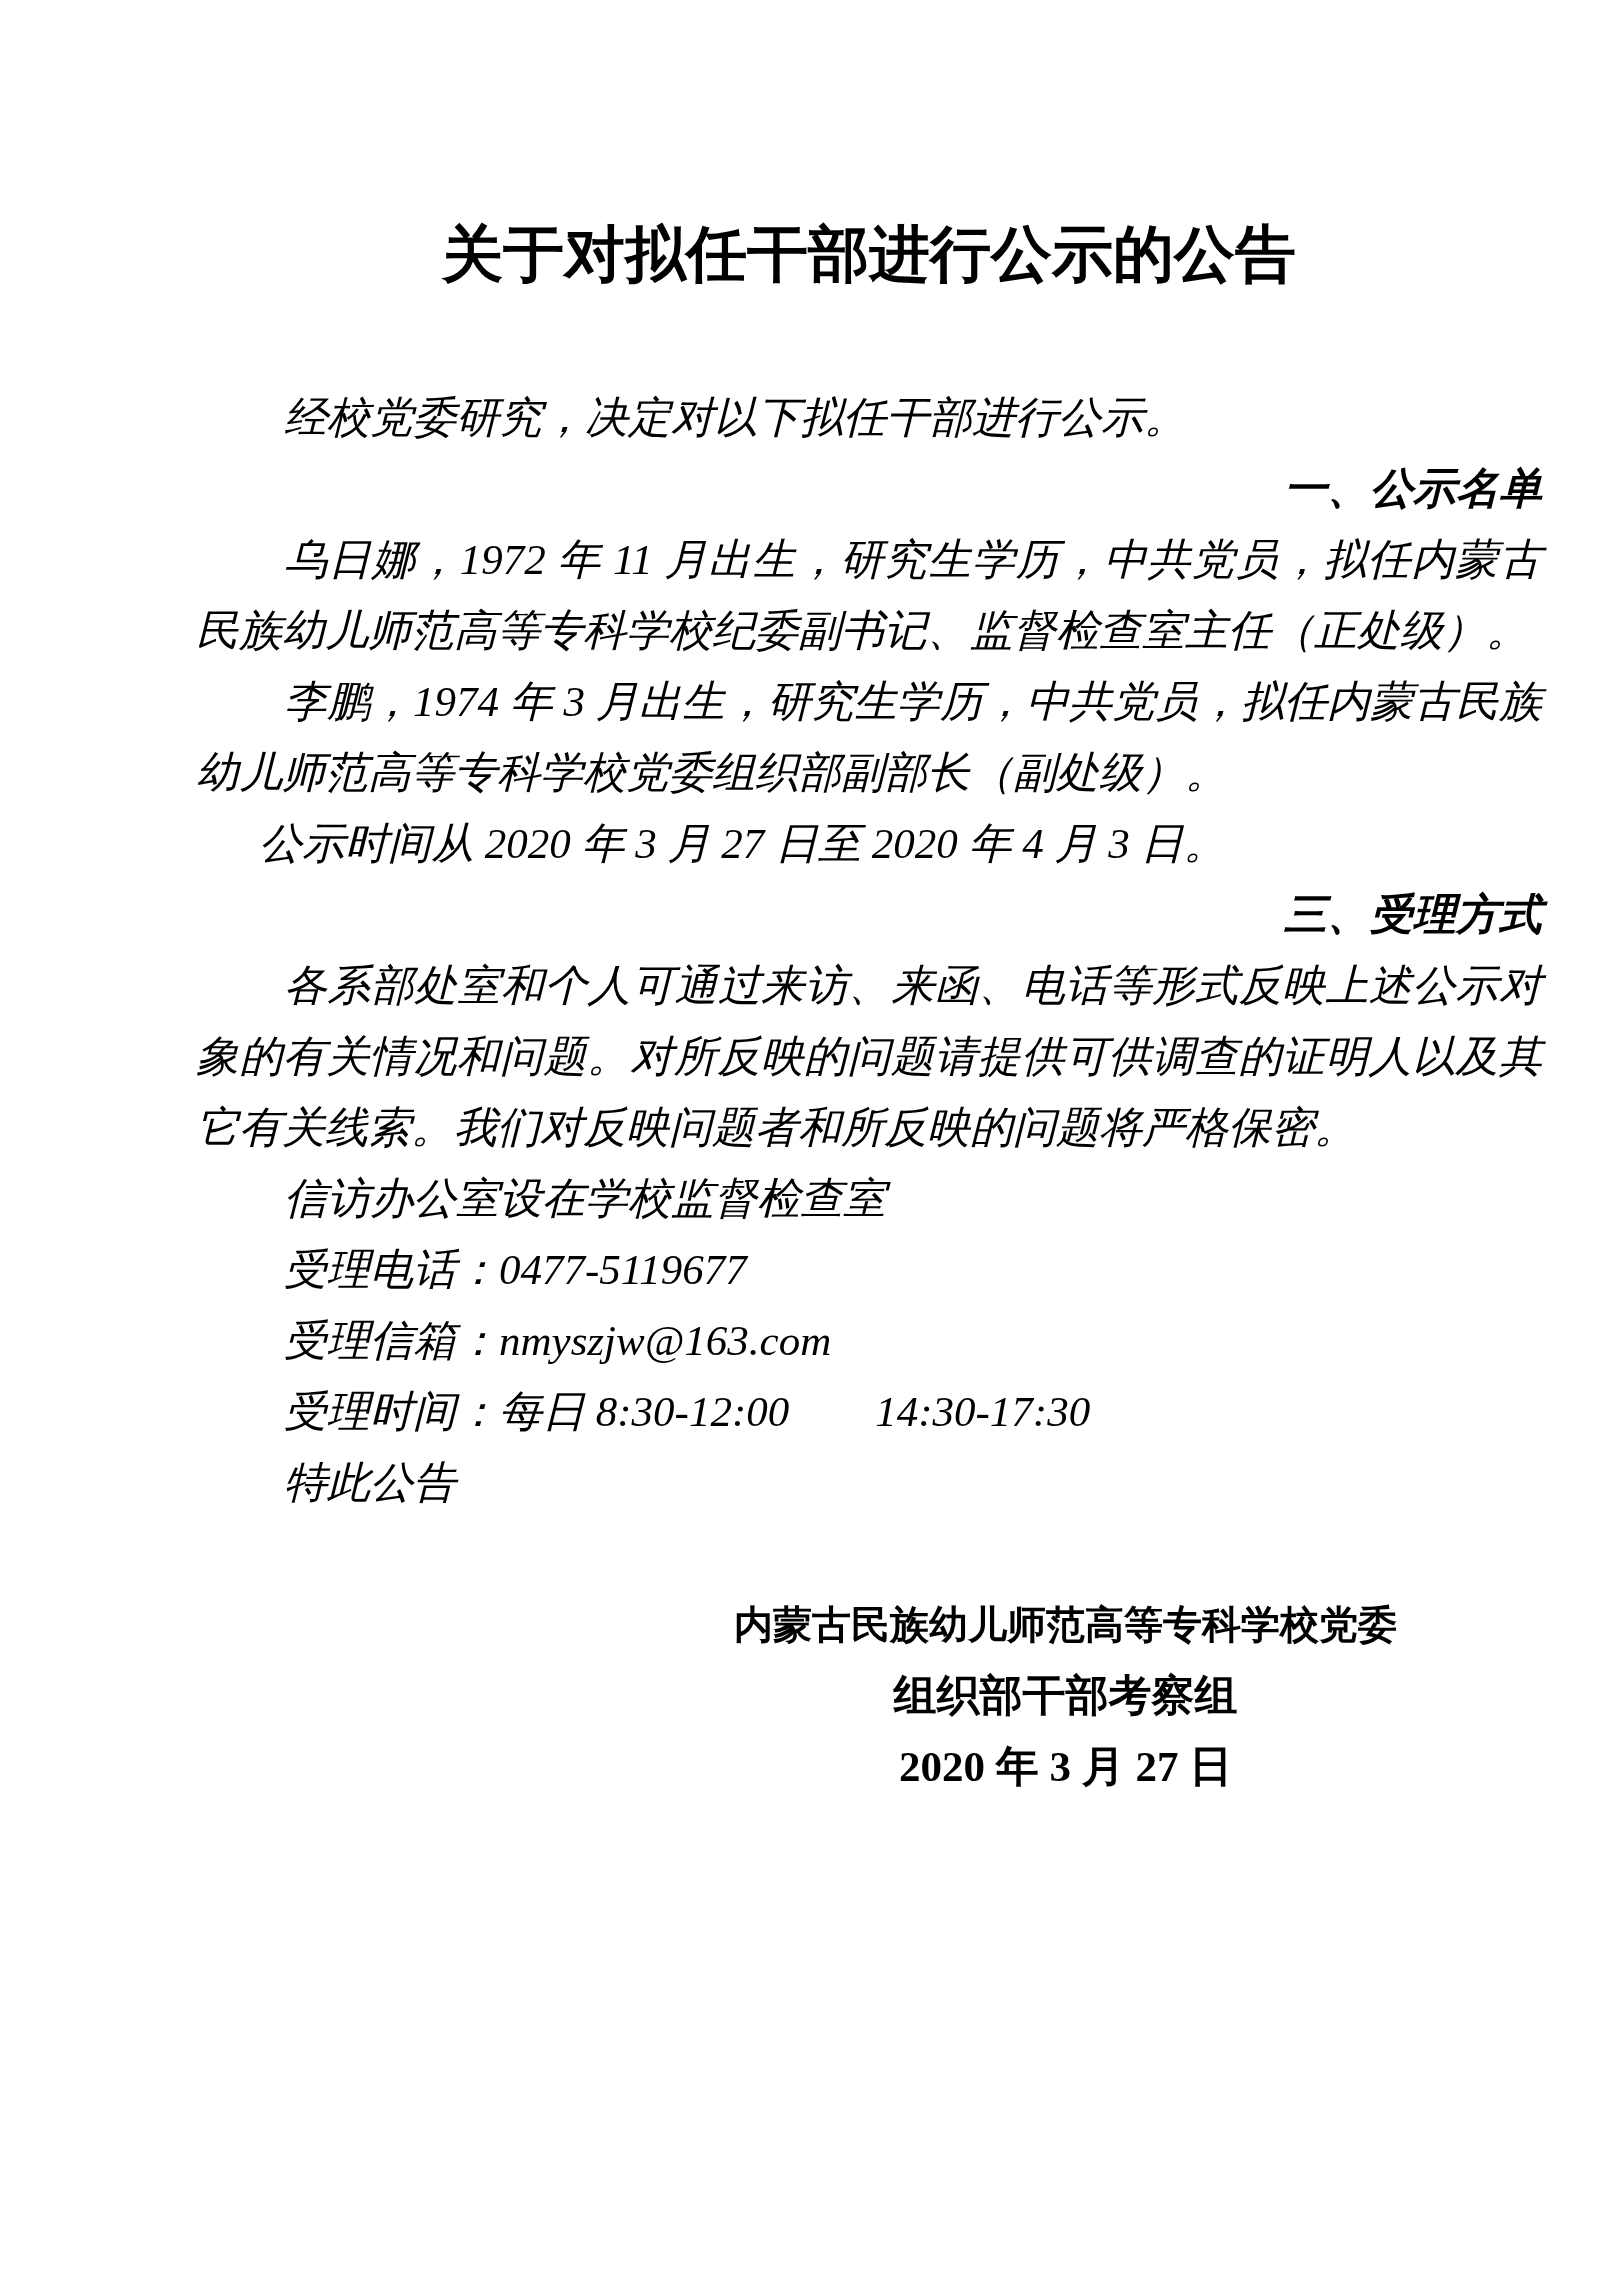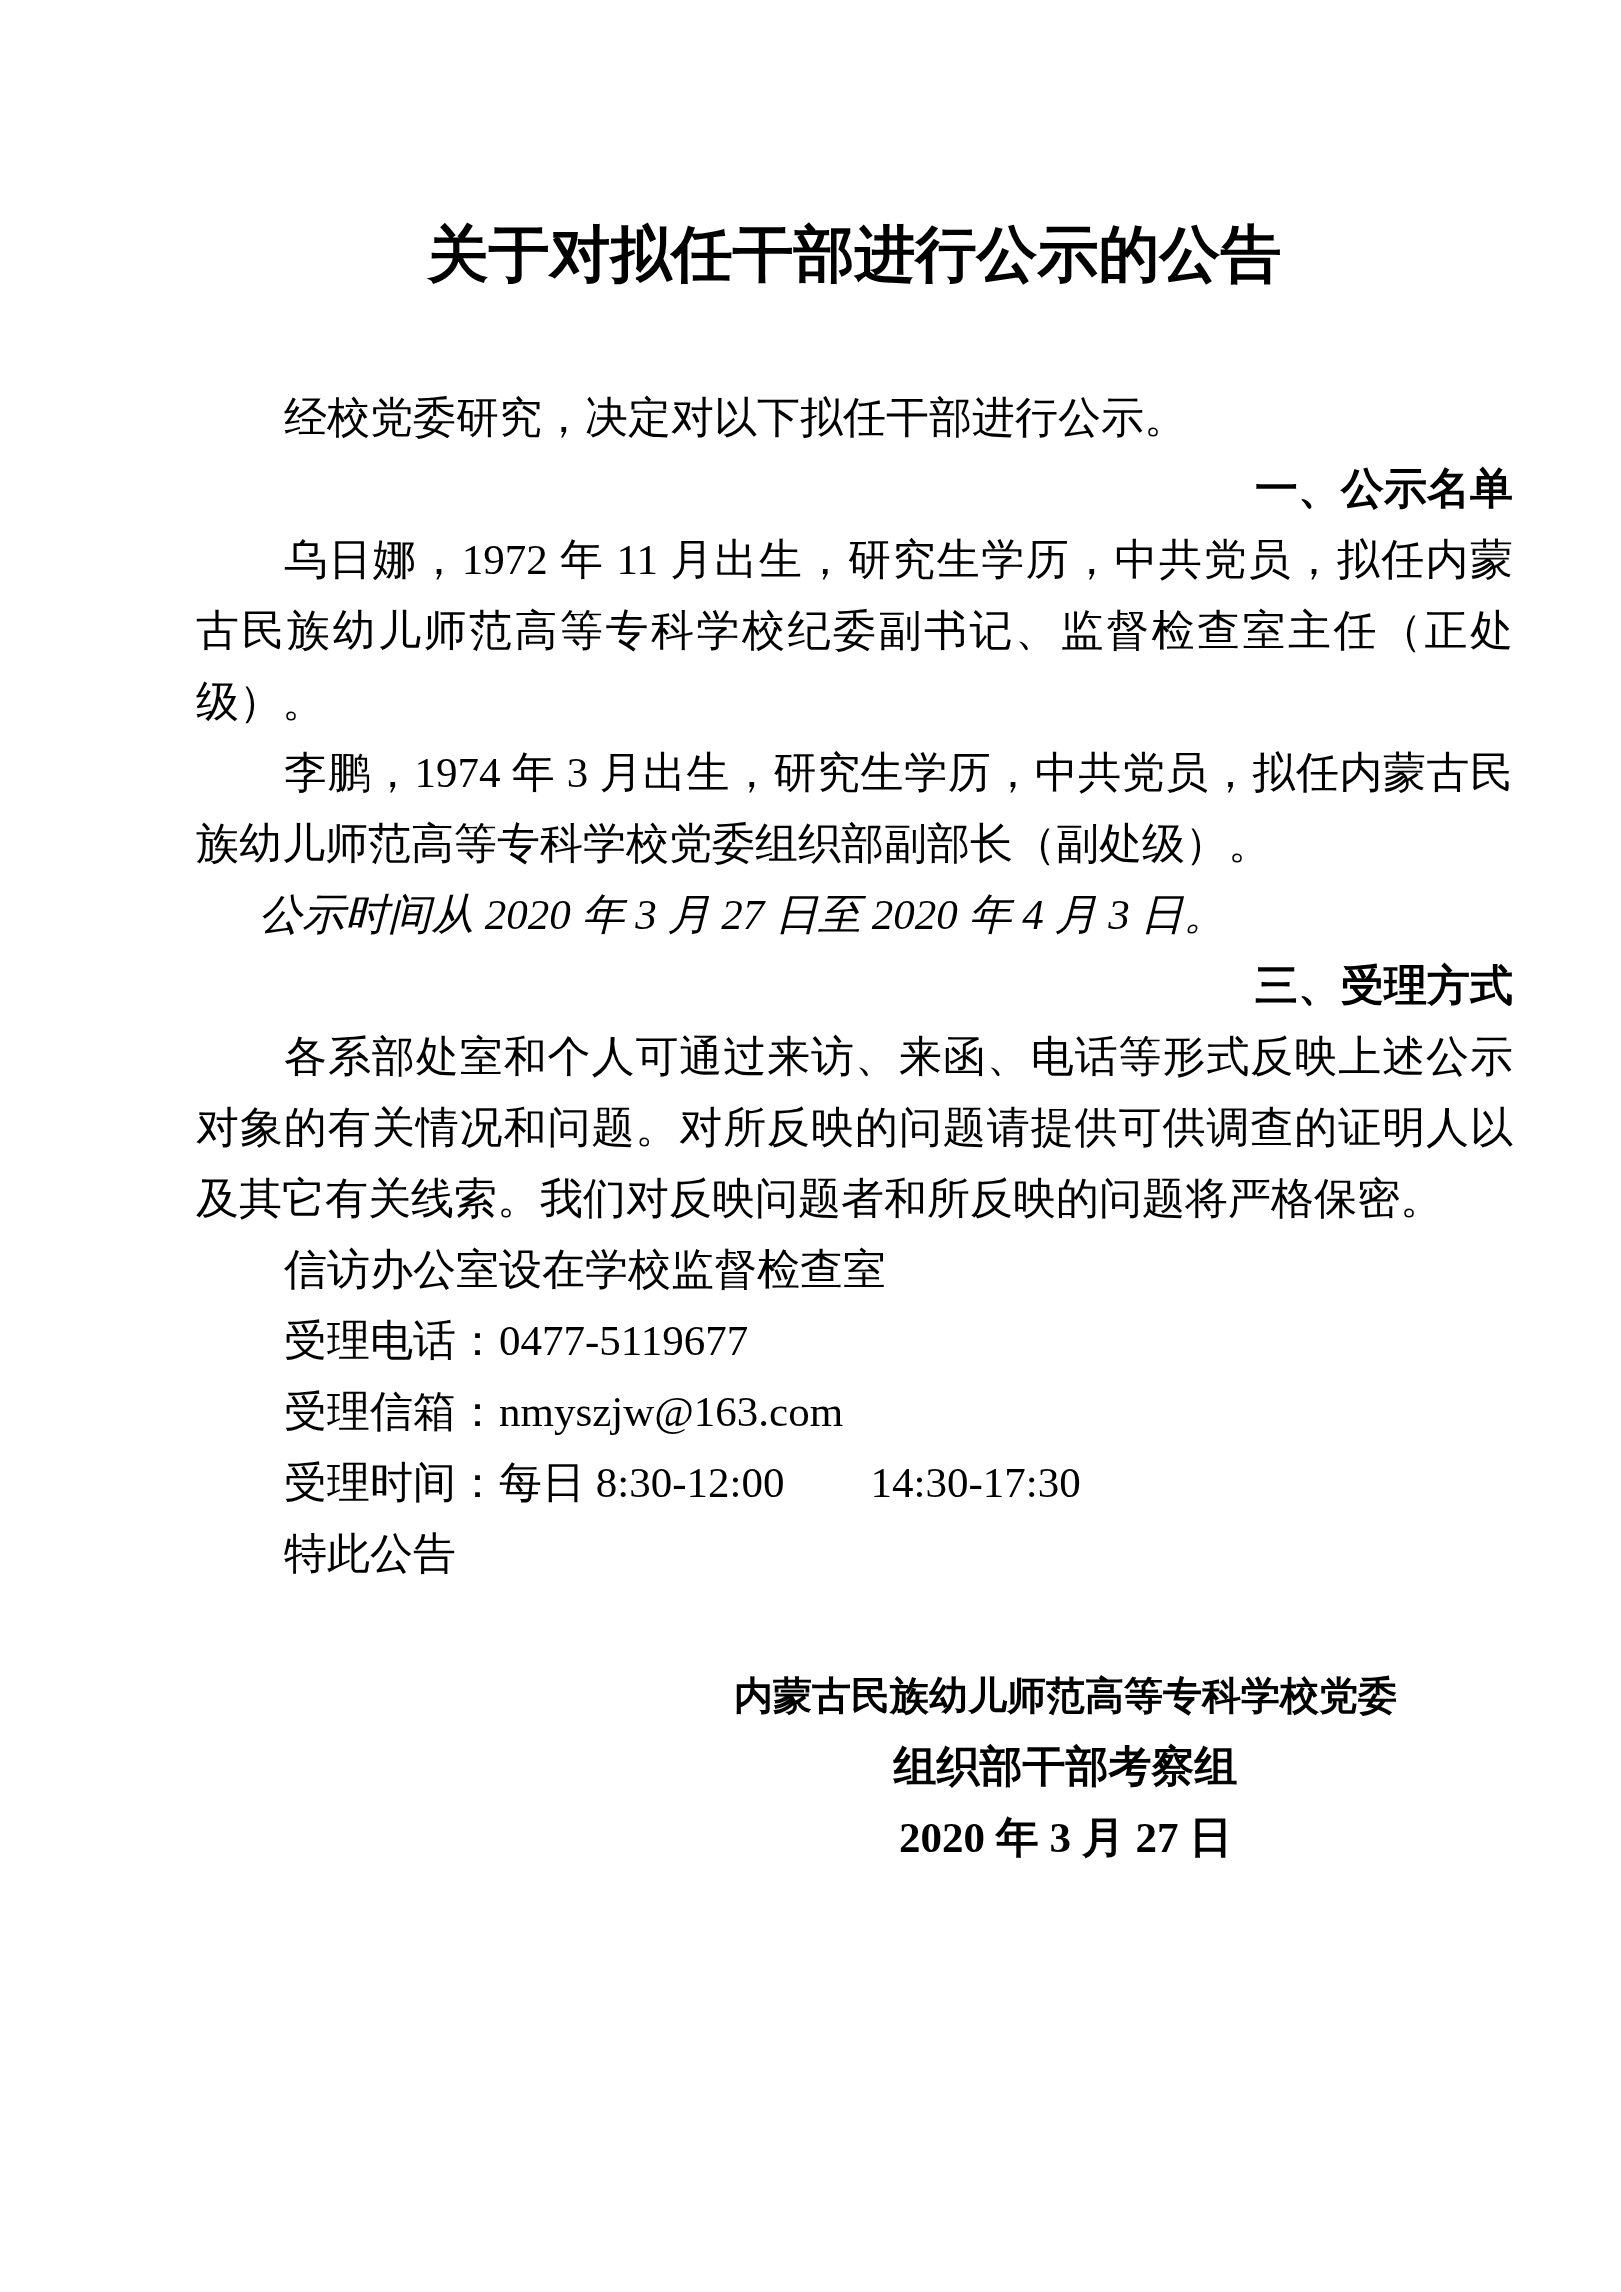--- a/index.html
+++ b/index.html
@@ -11,40 +11,40 @@
     width: 1621px;
     height: 2293px;
     color: #000000;
     font-family: "Liberation Serif", "DejaVu Serif", serif;
     overflow: hidden;
   }
   .page {
     box-sizing: border-box;
     width: 1621px;
     height: 2293px;
-    padding: 211px 108px 0 196px;
+    padding: 211px 79px 0 196px;
     background: #ffffff;
   }
   .doc-title {
     font-size: 61px;
     font-weight: bold;
     line-height: 88px;
     text-align: center;
     margin: 0 0 83px 0;
     font-family: "Liberation Serif", "DejaVu Serif", serif;
   }
   .para {
     font-size: 43px;
     line-height: 71px;
     margin: 0;
     text-align: justify;
     text-justify: inter-character;
     word-break: normal;
   }
-  .indent2 { text-indent: 88px; }
+  .indent2 { text-indent: 88px; font-style: italic; }
   .indent1 { text-indent: 63px; font-style: italic; }
   .heading {
     font-family: "Liberation Sans", "DejaVu Sans", sans-serif;
     font-weight: bold;
     text-align: right;
   }
   .signature {
     width: 671px;
     margin: 71px 0 0 534px;
     text-align: center;

